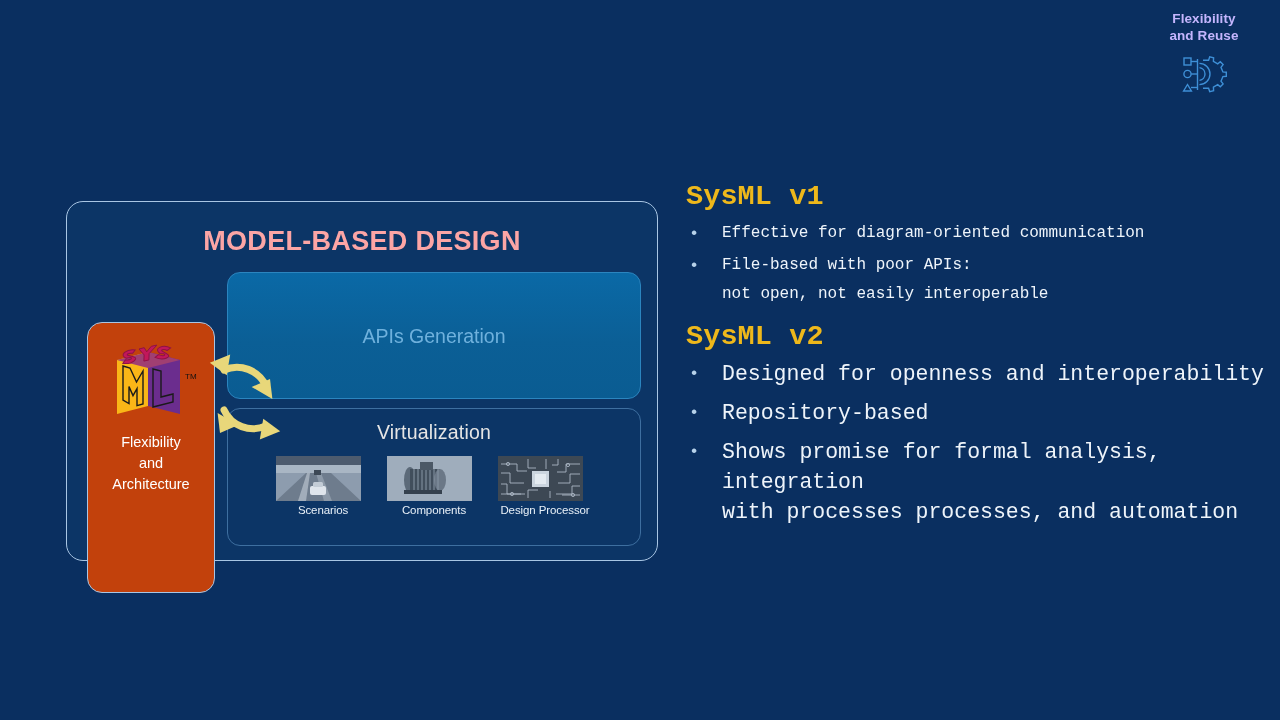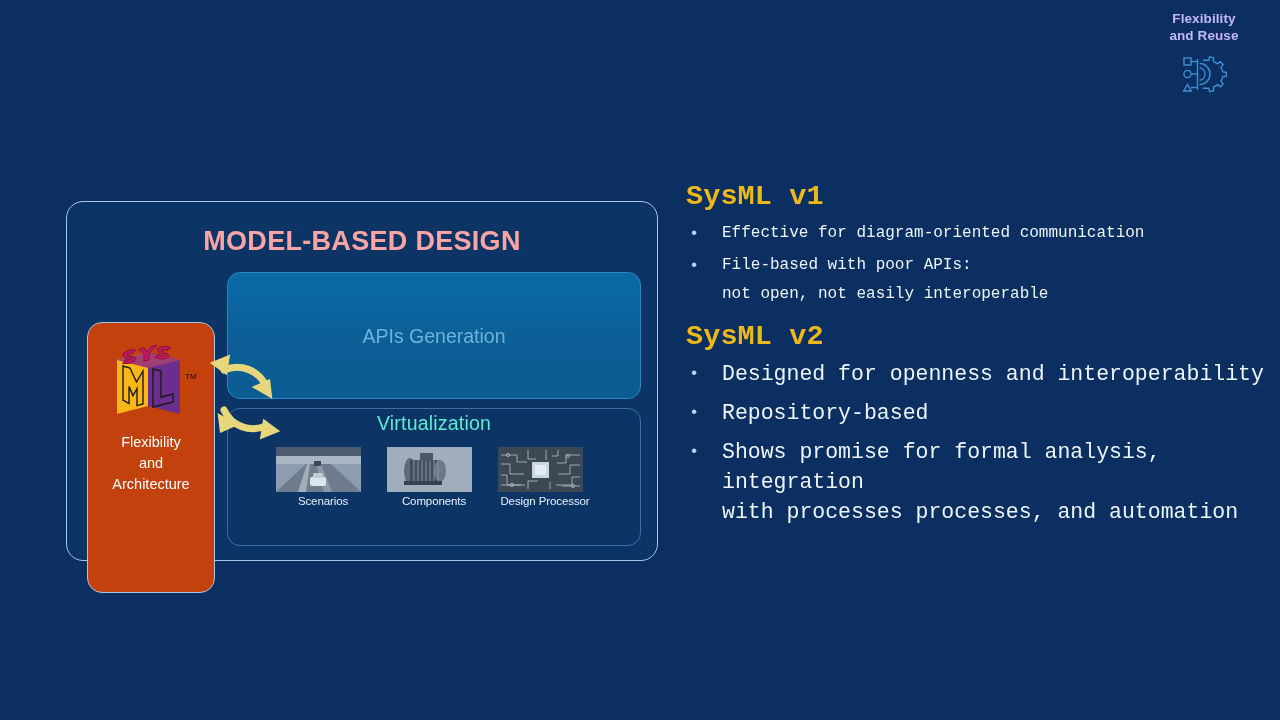--- a/index.html
+++ b/index.html
@@ -66,22 +66,22 @@
 
   
   #virt-box {
     position:absolute; left:160px; top:206px;
     width:414px; height:138px;
     background:#0c3566;
     border:1px solid #3e6fa0;
     border-radius:13px;
   }
   #virt-title {
-    text-align:center; color:#5eead4; font-size:19.5px;
-    margin-top:3px; letter-spacing:.2px;
+    text-align:center; color:#e5e5e5; font-size:19.5px;
+    margin-top:12px; letter-spacing:.2px;
   }
   #thumbs {
     display:flex; justify-content:center; gap:16px;
     margin-top:12px;
   }
   .thumb { width:95px; text-align:center; }
   .thumb-img {
     width:85px; height:45px; position:relative;
     overflow:hidden; display:block;
   }

